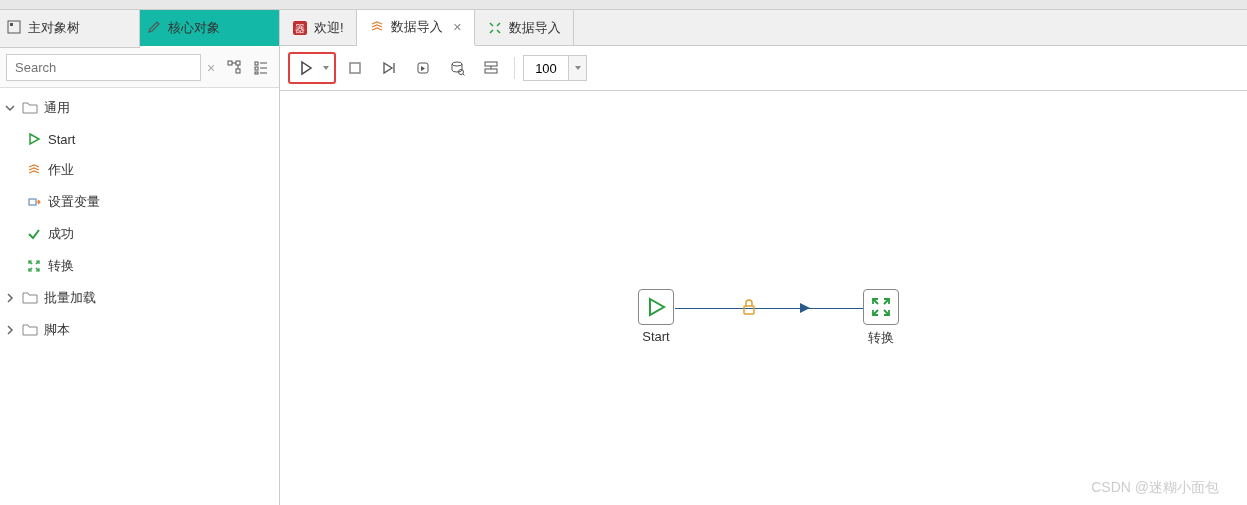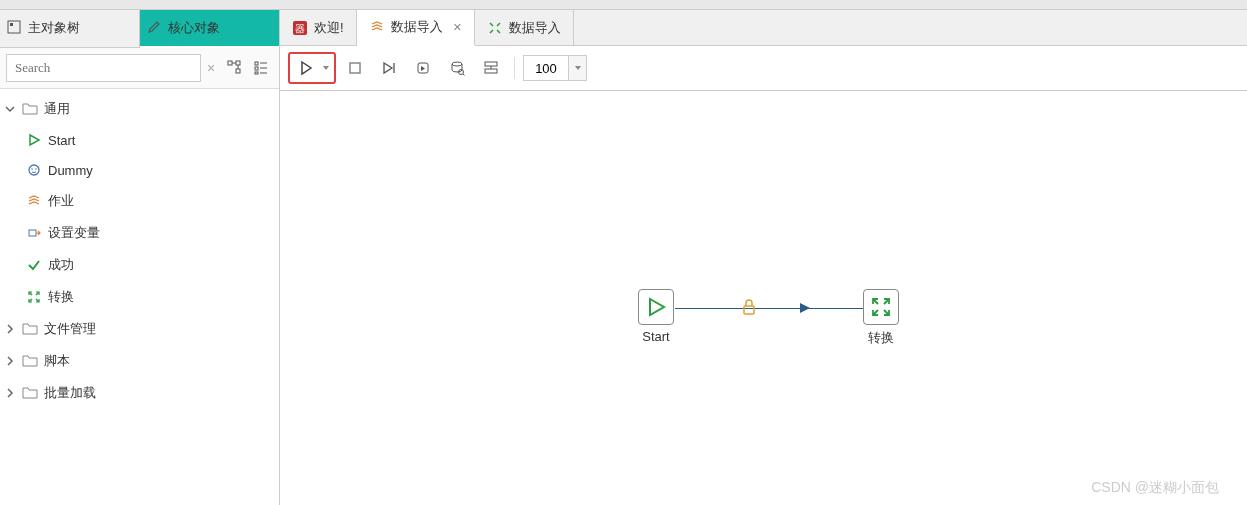--- a/index.html
+++ b/index.html
@@ -6,21 +6,21 @@
     body { font-family: Arial, "Microsoft YaHei", sans-serif; font-size: 13px; color: #333; background: #f0f0f0; overflow: hidden; }
     .app { display: flex; flex-direction: column; height: 505px; width: 1247px; }
     .top-toolbar { height: 10px; background: #e8e8e8; border-bottom: 1px solid #ccc; display: flex; align-items: center; padding: 0 8px; gap: 12px; }
     .main { display: flex; flex: 1; min-height: 0; }
     .sidebar { width: 280px; background: #fafafa; border-right: 1px solid #ccc; display: flex; flex-direction: column; }
     .sidebar-tabs { display: flex; border-bottom: 1px solid #ccc; }
     .sidebar-tab { flex: 1; padding: 9px 6px; display: flex; align-items: flex-start; gap: 6px; cursor: pointer; background: #f0f0f0; border-right: 1px solid #ccc; }
     .sidebar-tab.active { background: #14b8a6; border-bottom: 2px solid #fff; margin-bottom: -1px; }
     .sidebar-tab:last-child { border-right: none; }
     .search-row { display: flex; align-items: center; padding: 6px; border-bottom: 1px solid #ddd; gap: 6px; }
-    .search-input { flex: 1; padding: 5px 8px; border: 1px solid #ccc; font-size: 13px; color: #888; background: #fff; font-family: Liberation Serif, serif; }
+    .search-input { flex: 1; padding: 5px 8px; border: 1px solid #ccc; font-size: 13px; color: #888; background: #fff; }
     .search-clear { width: 14px; color: #aaa; cursor: pointer; font-size: 14px; }
     .search-icons { display: flex; gap: 10px; padding-right: 4px; }
     .tree { flex: 1; overflow-y: auto; padding: 4px 0; background: #fff; }
     .tree-item { display: flex; align-items: center; padding: 7px 0; gap: 6px; cursor: pointer; }
     .tree-toggle { width: 12px; height: 12px; display: flex; align-items: center; justify-content: center; color: #666; }
     .tree-icon { width: 16px; height: 16px; display: flex; align-items: center; justify-content: center; }
     .tree-label { color: #333; }
     .indent-0 { padding-left: 4px; }
     .indent-1 { padding-left: 26px; }
     .content { flex: 1; display: flex; flex-direction: column; background: #fff; }
@@ -119,31 +119,20 @@
           <span class="tree-icon">
             <svg width="14" height="14" viewBox="0 0 14 14">
                 <path d="M3 2 L12 7 L3 12 Z" fill="none" stroke="#2a9d3f" stroke-width="1.5"></path>
               </svg>
           </span>
           <span class="tree-label">Start</span>
         </div>
         <div class="tree-item indent-1">
           <span class="tree-icon">
             <svg width="14" height="14" viewBox="0 0 14 14">
-                <circle cx="7" cy="7" r="5" fill="none" stroke="#4a7ab0" stroke-width="1.3"></circle>
-                <circle cx="5" cy="6" r="0.8" fill="#4a7ab0"></circle>
-                <circle cx="9" cy="6" r="0.8" fill="#4a7ab0"></circle>
-                <path d="M5 9 Q7 10 9 9" fill="none" stroke="#4a7ab0"></path>
-              </svg>
-          </span>
-          <span class="tree-label">Dummy</span>
-        </div>
-        <div class="tree-item indent-1">
-          <span class="tree-icon">
-            <svg width="14" height="14" viewBox="0 0 14 14">
                 <path d="M2 4 L7 2 L12 4 M2 7 L7 5 L12 7 M2 10 L7 8 L12 10" fill="none" stroke="#e08030" stroke-width="1.3"></path>
               </svg>
           </span>
           <span class="tree-label">作业</span>
         </div>
         <div class="tree-item indent-1">
           <span class="tree-icon">
             <svg width="14" height="14" viewBox="0 0 14 14">
                 <rect x="2" y="4" width="7" height="6" fill="none" stroke="#4a7ab0"></rect>
                 <path d="M9 7 L13 7 M11 5 L13 7 L11 9" fill="none" stroke="#e08030" stroke-width="1.2"></path>
@@ -173,47 +162,34 @@
           <span class="tree-toggle">
               <svg width="10" height="10" viewBox="0 0 10 10">
                 <path d="M3 1 L7 5 L3 9" fill="none" stroke="#666" stroke-width="1.5"></path>
               </svg>
             </span>
           <span class="tree-icon">
               <svg width="16" height="14" viewBox="0 0 16 14">
                 <path d="M1 3 L1 12 L15 12 L15 4 L7 4 L6 2 L1 2 Z" fill="none" stroke="#888"></path>
               </svg>
             </span>
-          <span class="tree-label">文件管理</span>
+          <span class="tree-label">批量加载</span>
         </div>
         <div class="tree-item indent-0">
           <span class="tree-toggle">
               <svg width="10" height="10" viewBox="0 0 10 10">
                 <path d="M3 1 L7 5 L3 9" fill="none" stroke="#666" stroke-width="1.5"></path>
               </svg>
             </span>
           <span class="tree-icon">
               <svg width="16" height="14" viewBox="0 0 16 14">
                 <path d="M1 3 L1 12 L15 12 L15 4 L7 4 L6 2 L1 2 Z" fill="none" stroke="#888"></path>
               </svg>
             </span>
           <span class="tree-label">脚本</span>
-        </div>
-        <div class="tree-item indent-0">
-          <span class="tree-toggle">
-              <svg width="10" height="10" viewBox="0 0 10 10">
-                <path d="M3 1 L7 5 L3 9" fill="none" stroke="#666" stroke-width="1.5"></path>
-              </svg>
-            </span>
-          <span class="tree-icon">
-              <svg width="16" height="14" viewBox="0 0 16 14">
-                <path d="M1 3 L1 12 L15 12 L15 4 L7 4 L6 2 L1 2 Z" fill="none" stroke="#888"></path>
-              </svg>
-            </span>
-          <span class="tree-label">批量加载</span>
         </div>
       </div>
     </div>
 
     <div class="content">
       <div class="editor-tabs">
         <div class="editor-tab">
           <span class="tab-icon">
             <svg width="16" height="16" viewBox="0 0 16 16">
                 <rect x="1" y="1" width="14" height="14" rx="2" fill="#c03030"></rect>

